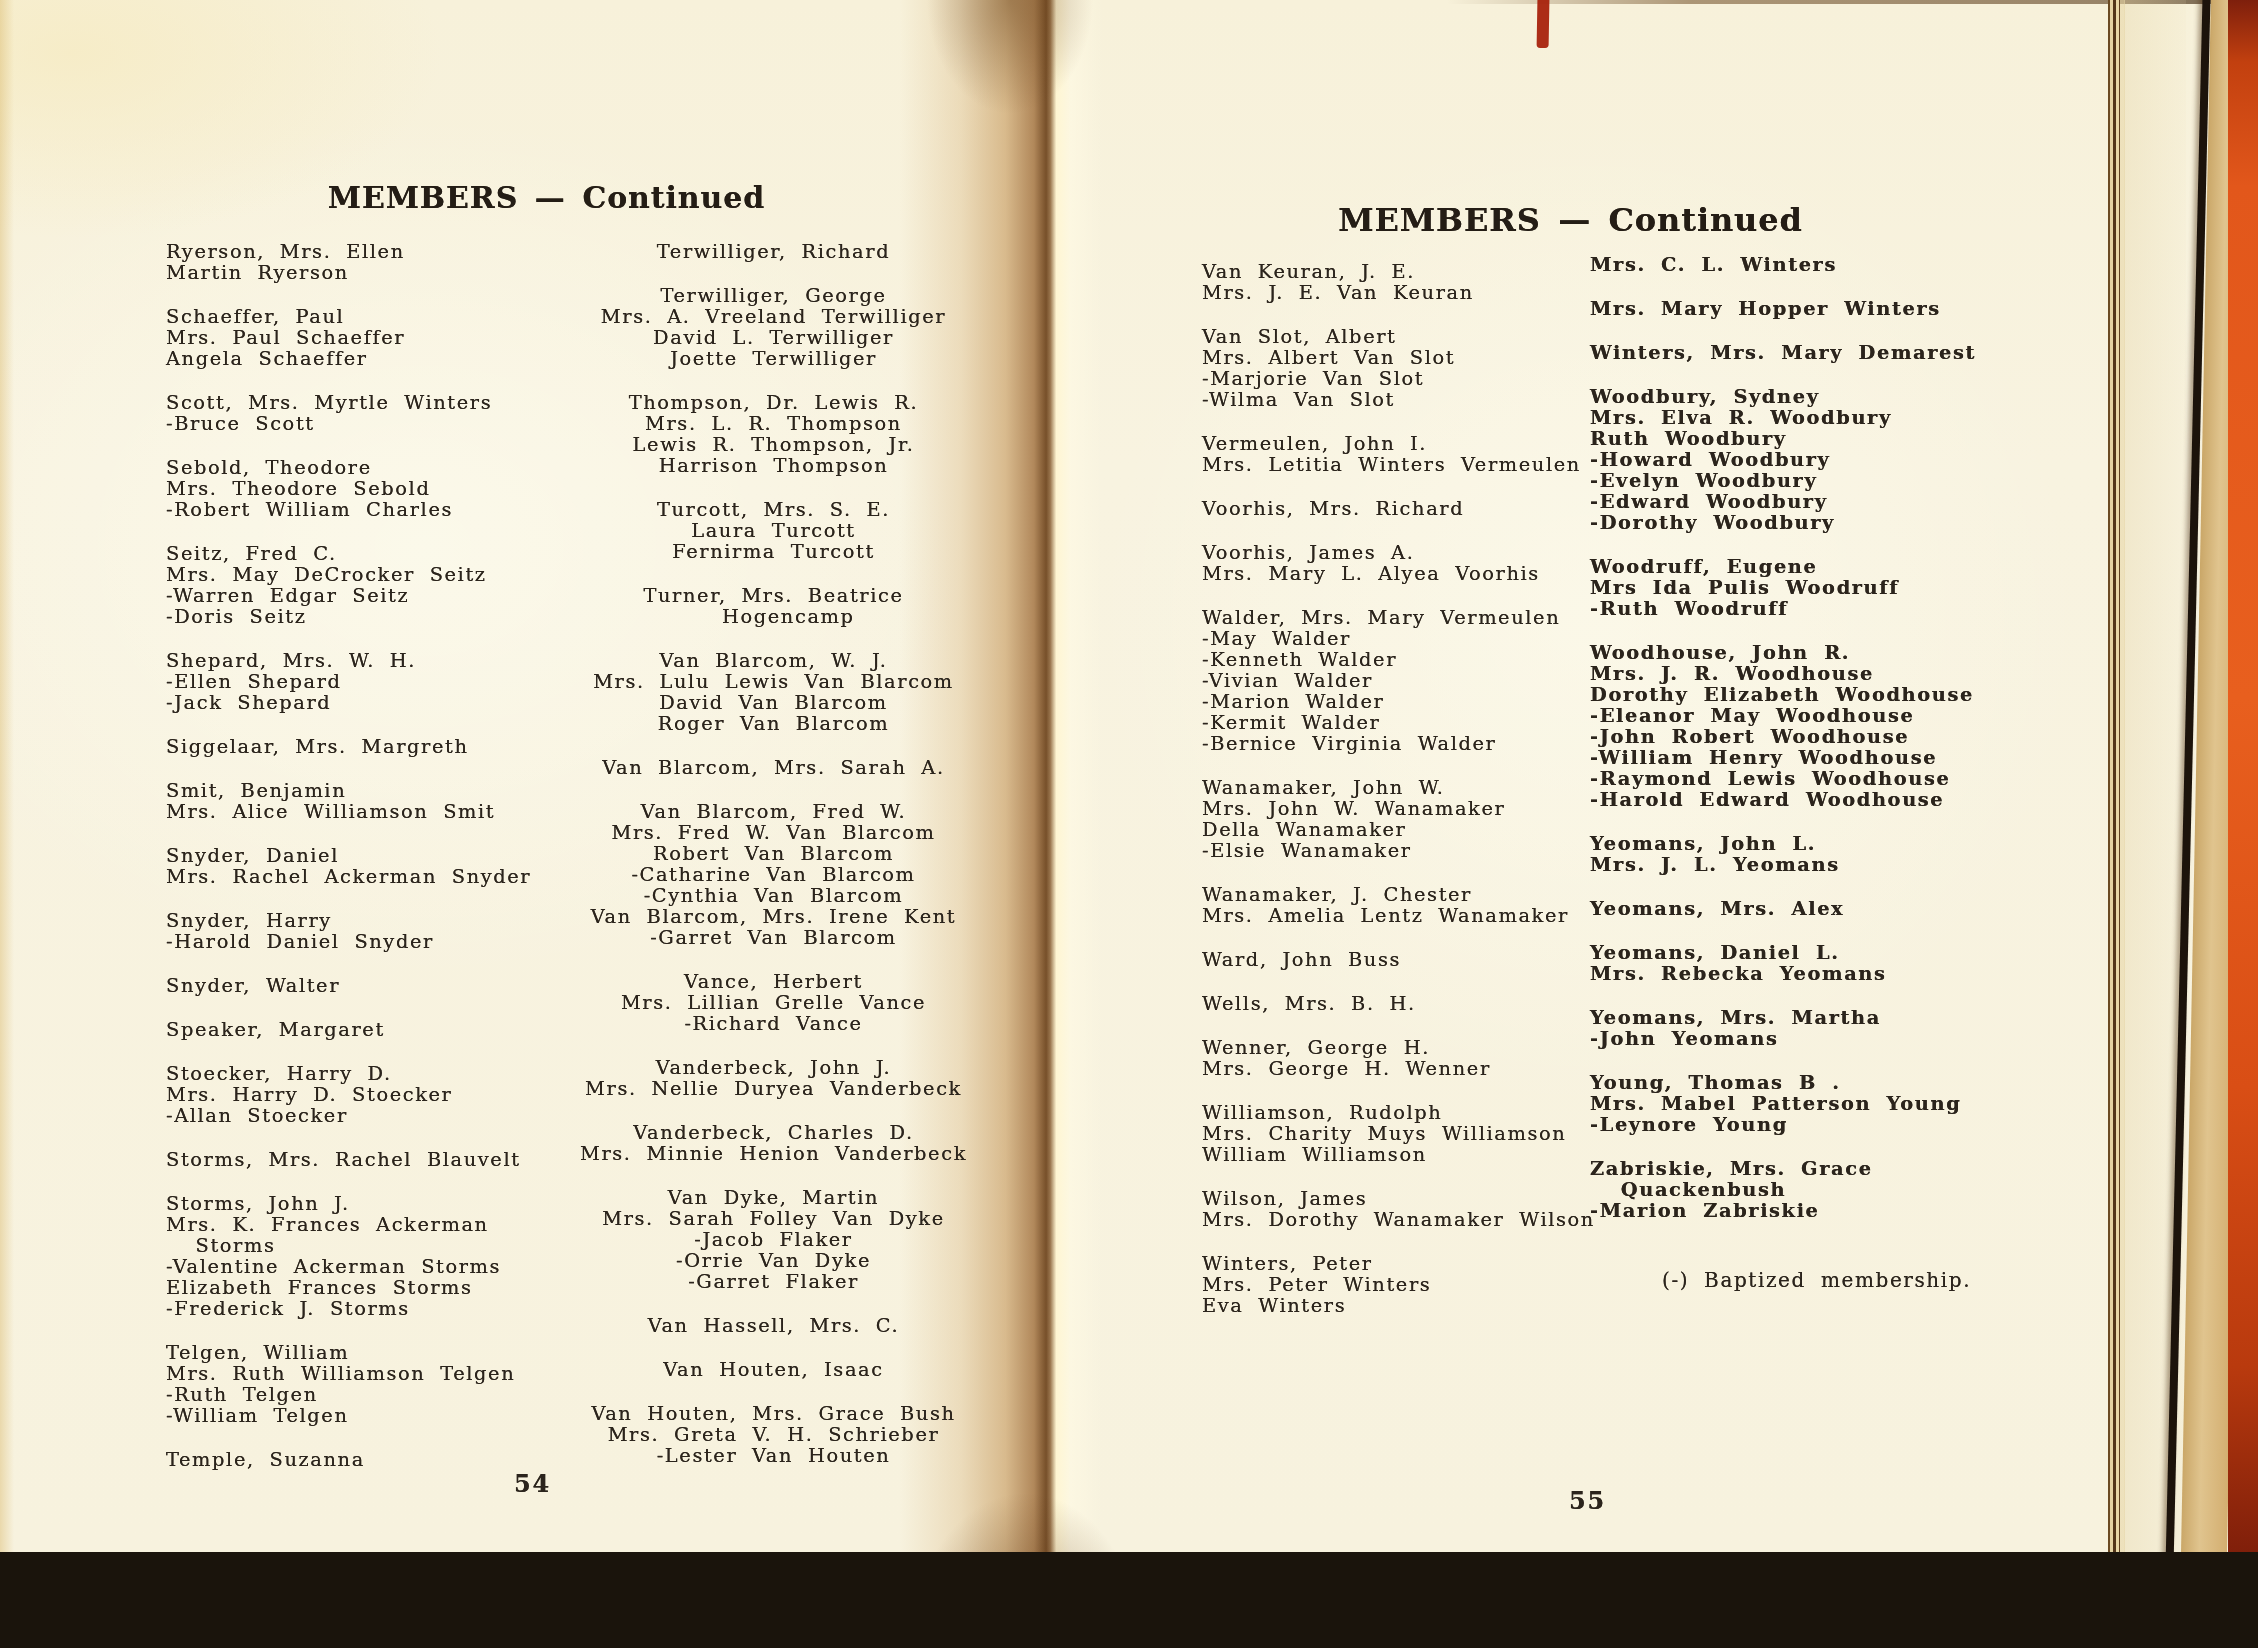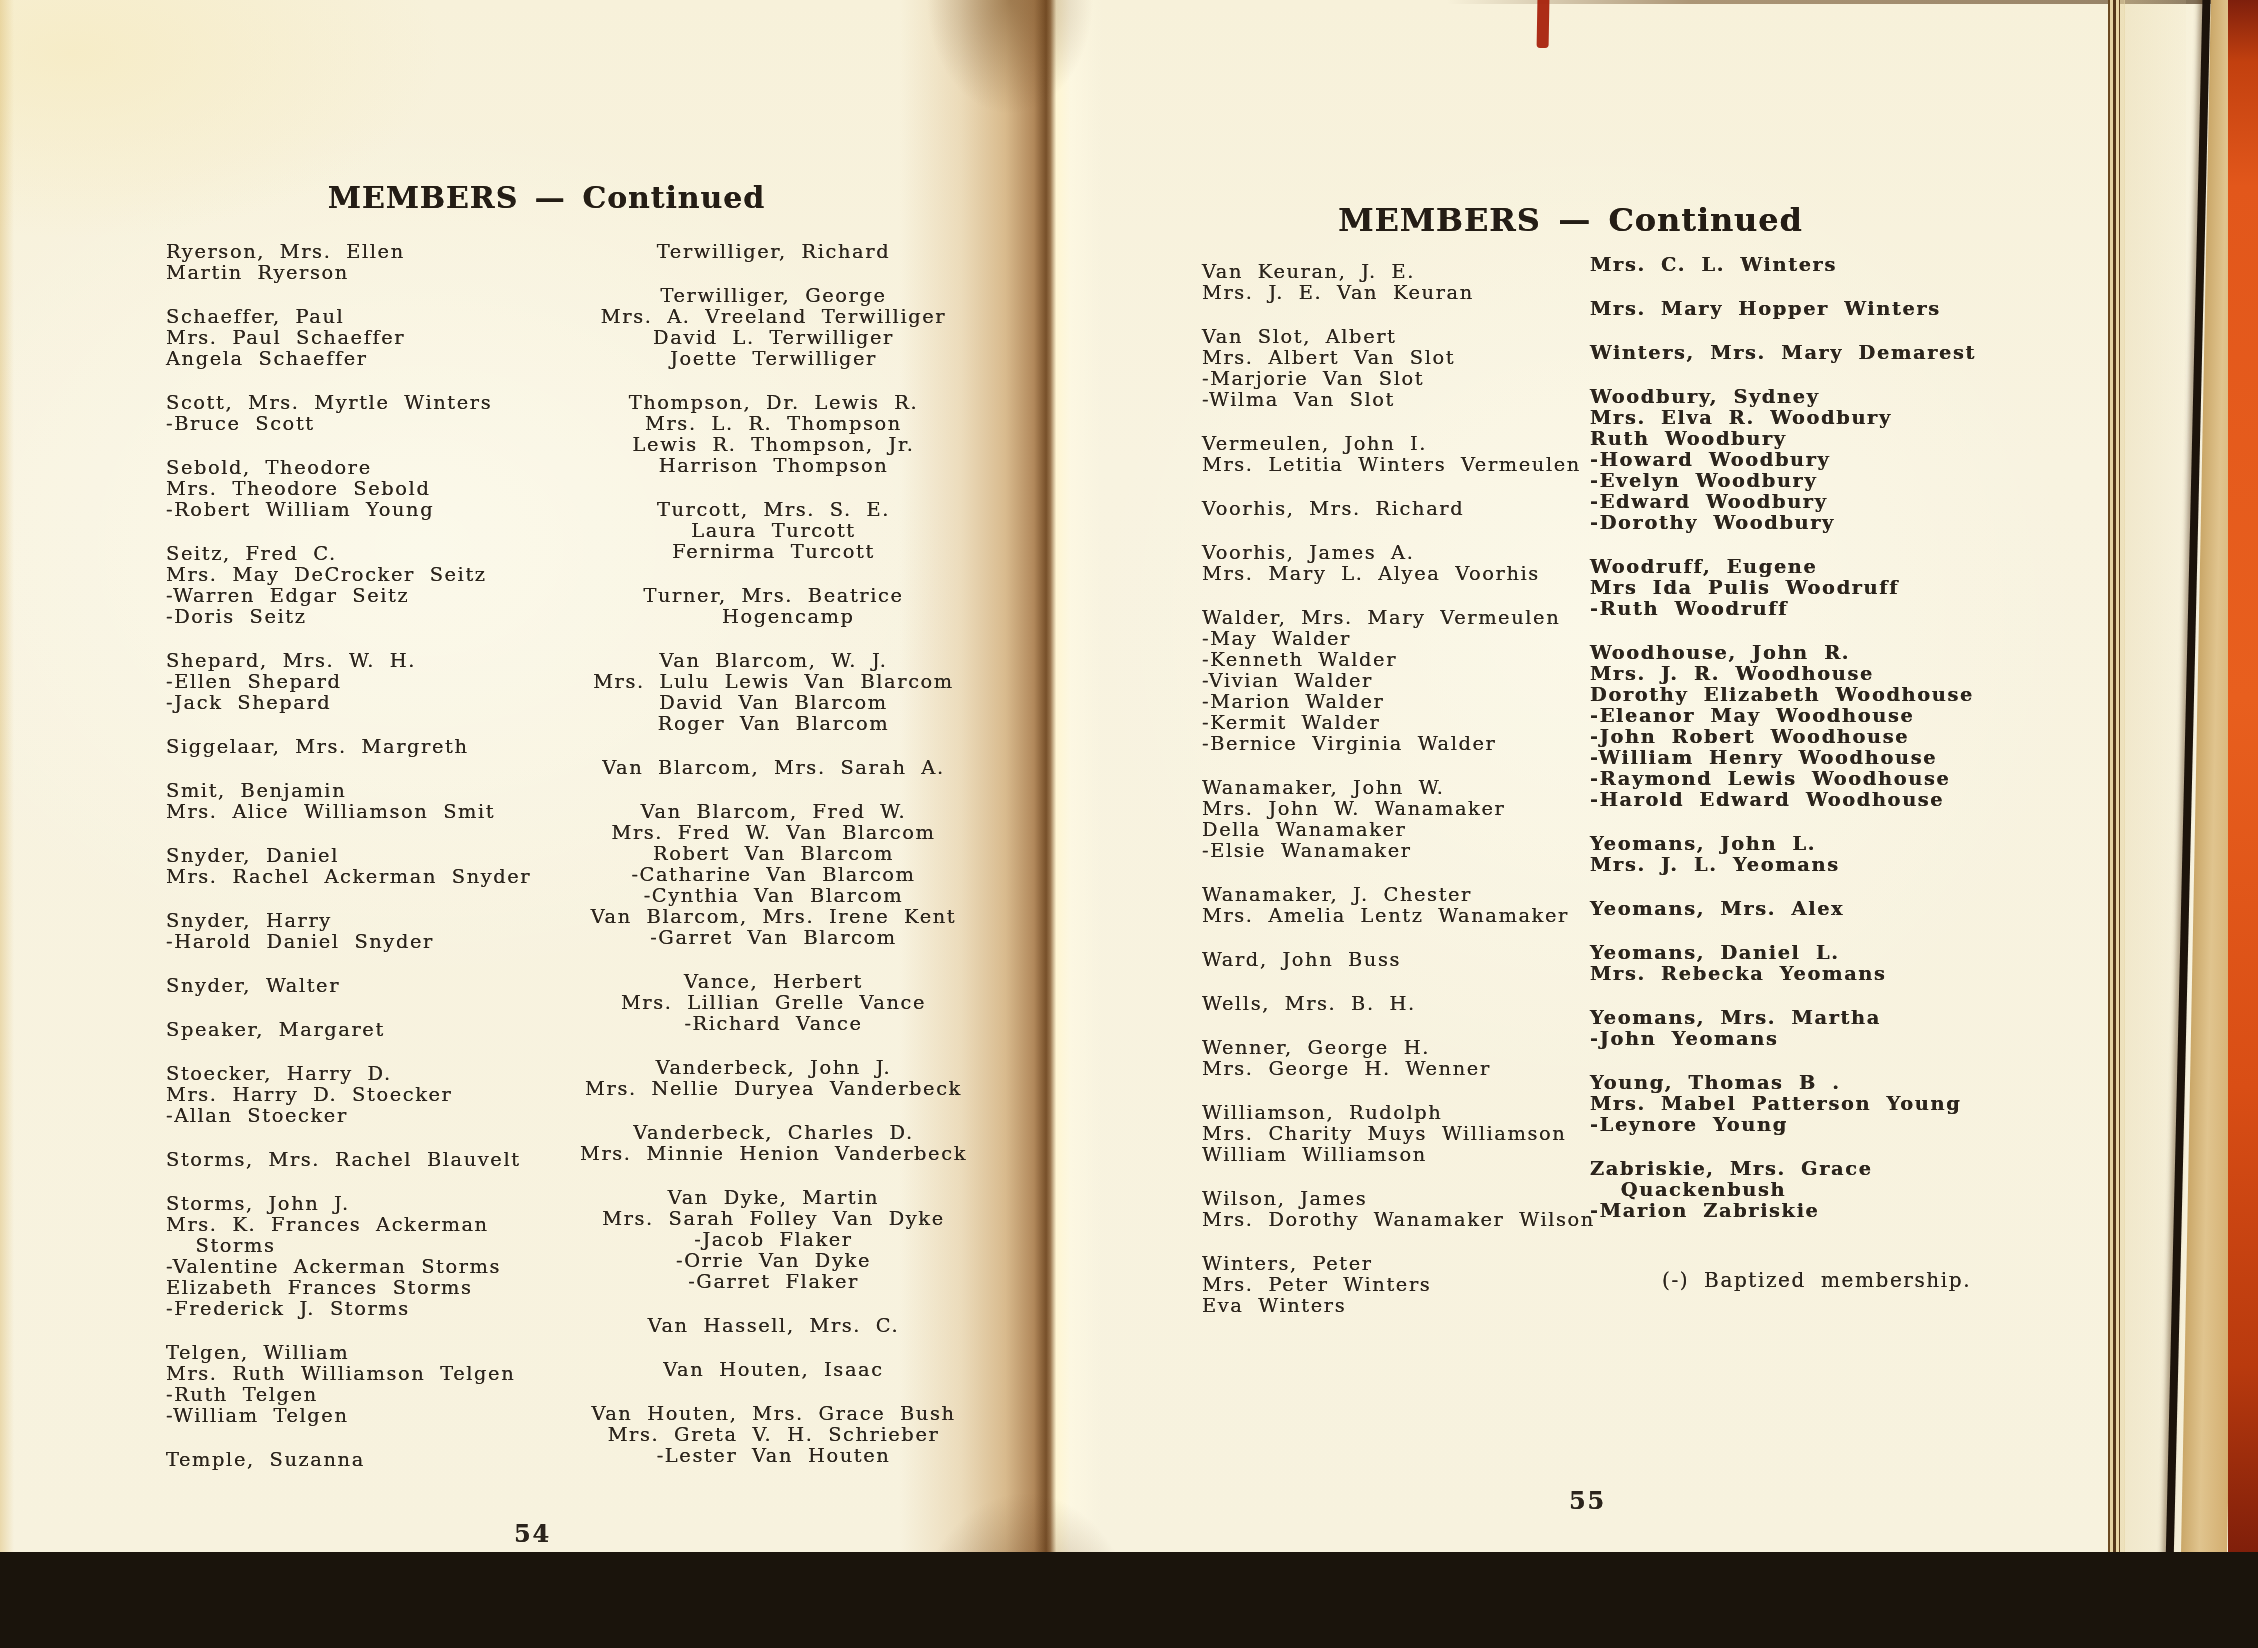--- a/index.html
+++ b/index.html
@@ -55,21 +55,21 @@
     letter-spacing:1.6px;word-spacing:7px;text-shadow:0 0 0.5px rgba(43,36,28,0.85);}
   #lp-col1{left:166px;top:241px;width:406px;}
   #lp-col2{left:553px;top:241px;width:441px;text-align:center;}
   #rp-col1{left:1202px;top:261px;width:415px;}
   #rp-col2{left:1590px;top:254px;width:459px;font-weight:bold;}
   .group{margin:0 0 23px 0;}
   .line{white-space:pre;}
 
   .page-number{position:absolute;z-index:10;font-size:24px;font-weight:bold;
     letter-spacing:1.8px;text-shadow:0 0 0.5px rgba(43,36,28,0.85);}
-  #lp-number{left:514px;top:1519px;}
+  #lp-number{left:514px;top:1469px;}
   #rp-number{left:1569px;top:1486px;}
   .footnote{position:absolute;z-index:10;left:1626px;top:1268px;font-size:20px;
     letter-spacing:1.6px;word-spacing:7px;text-shadow:0 0 0.5px rgba(43,36,28,0.85);margin-left:36px;}
 </style>
 </head>
 <body>
 
 <div class="stage">
 
   <div class="layer gutter"></div>
@@ -97,21 +97,21 @@
         <div class="line">Mrs. Paul Schaeffer</div>
         <div class="line">Angela Schaeffer</div>
       </div>
       <div class="group">
         <div class="line">Scott, Mrs. Myrtle Winters</div>
         <div class="line">-Bruce Scott</div>
       </div>
       <div class="group">
         <div class="line">Sebold, Theodore</div>
         <div class="line">Mrs. Theodore Sebold</div>
-        <div class="line">-Robert William Young</div>
+        <div class="line">-Robert William Charles</div>
       </div>
       <div class="group">
         <div class="line">Seitz, Fred C.</div>
         <div class="line">Mrs. May DeCrocker Seitz</div>
         <div class="line">-Warren Edgar Seitz</div>
         <div class="line">-Doris Seitz</div>
       </div>
       <div class="group">
         <div class="line">Shepard, Mrs. W. H.</div>
         <div class="line">-Ellen Shepard</div>

